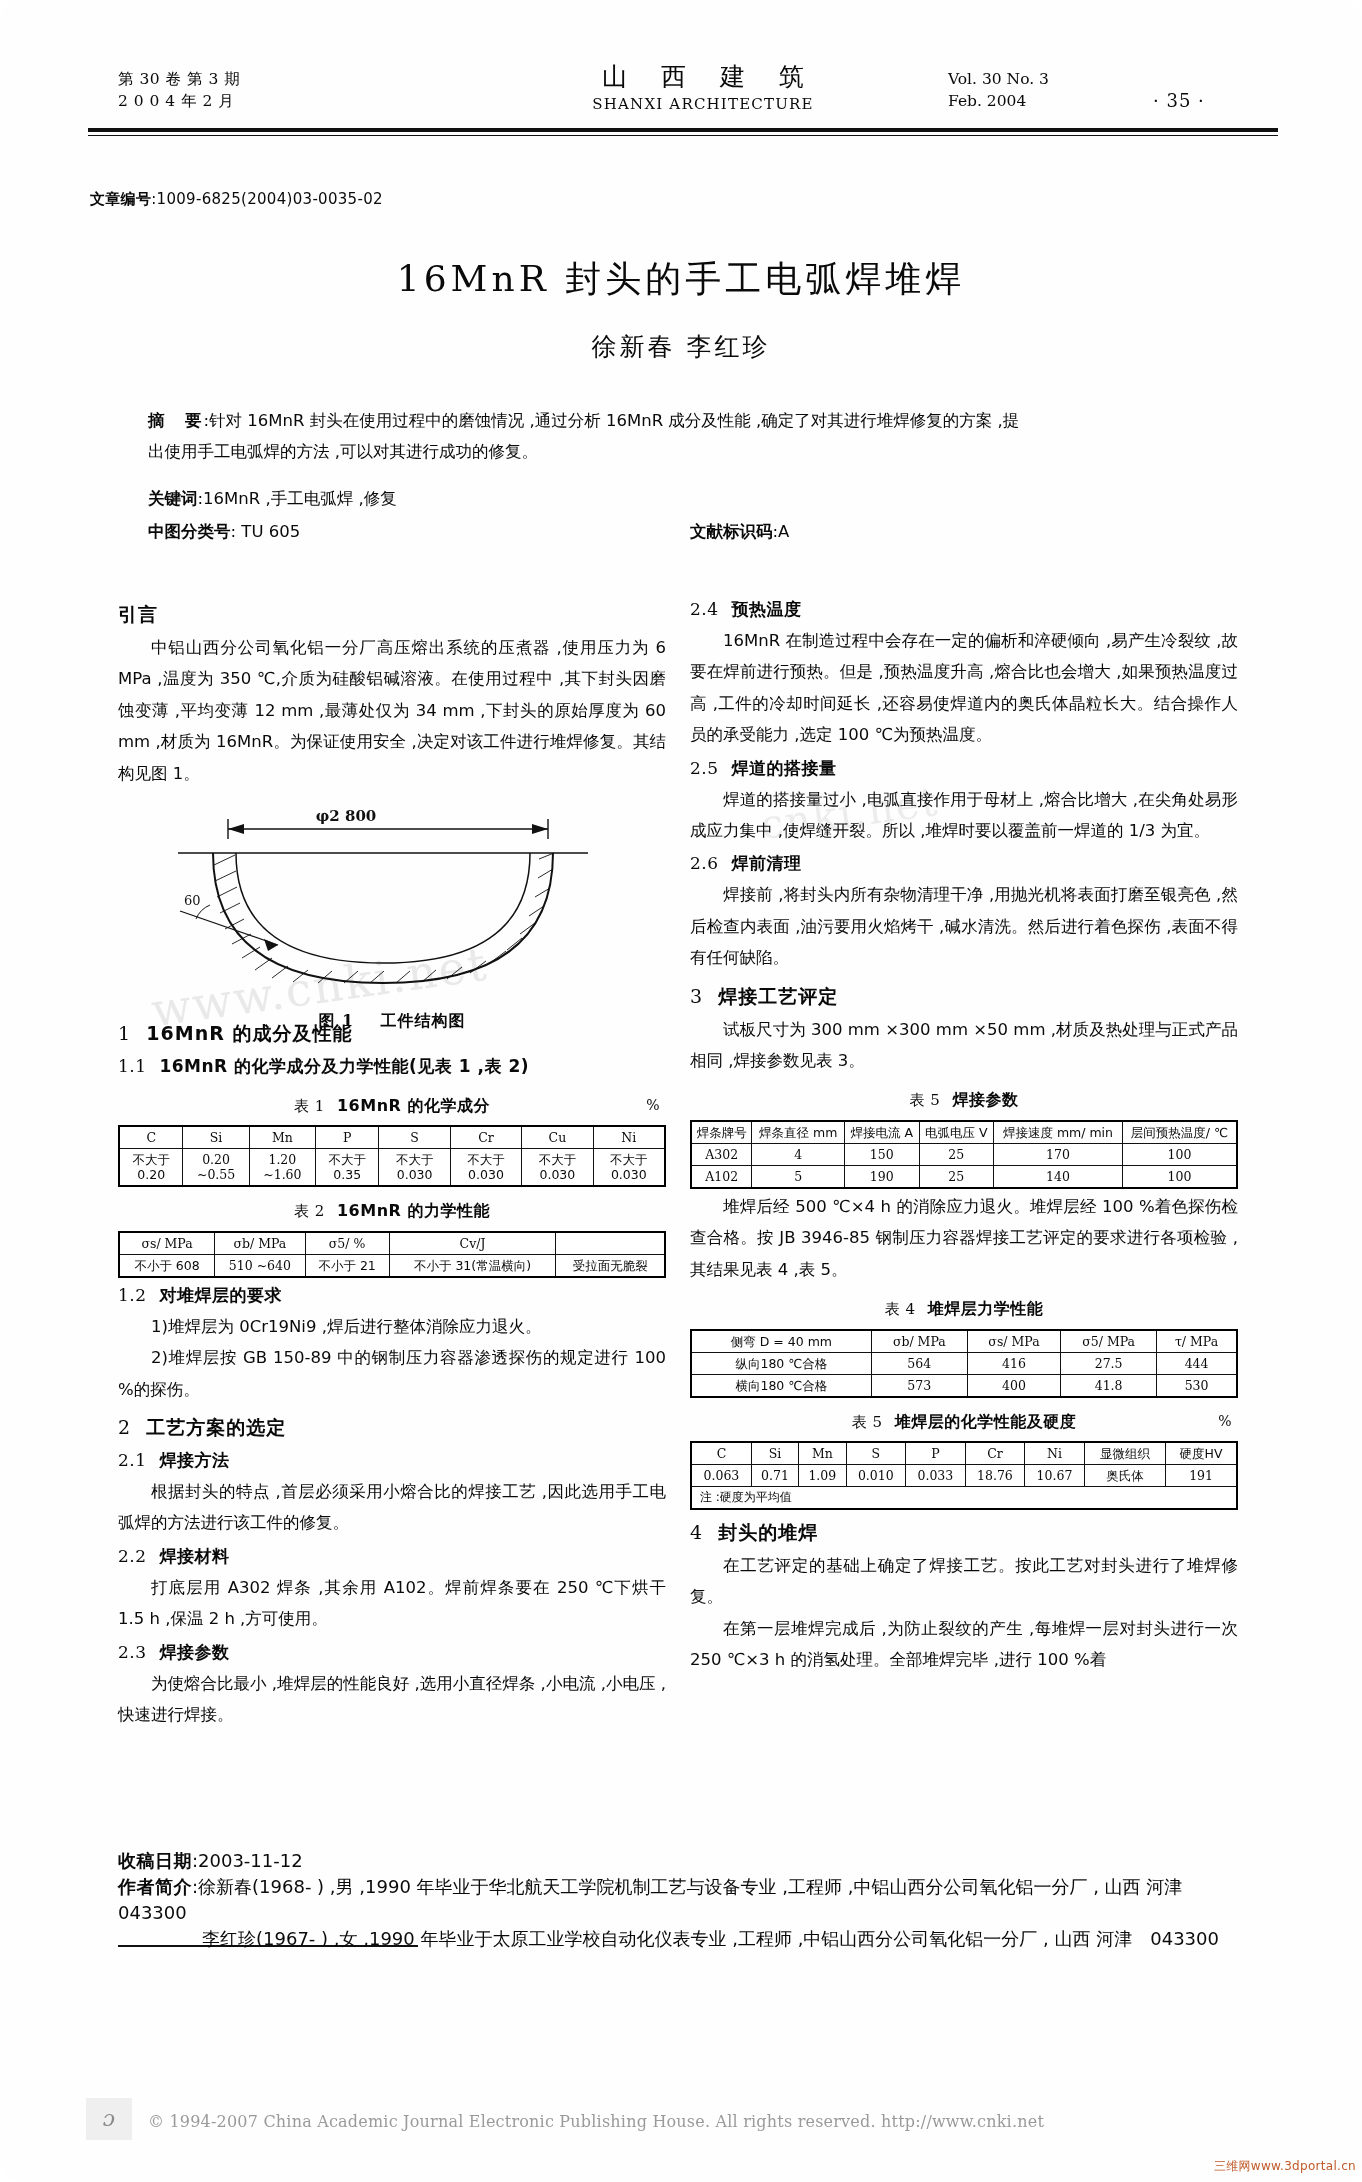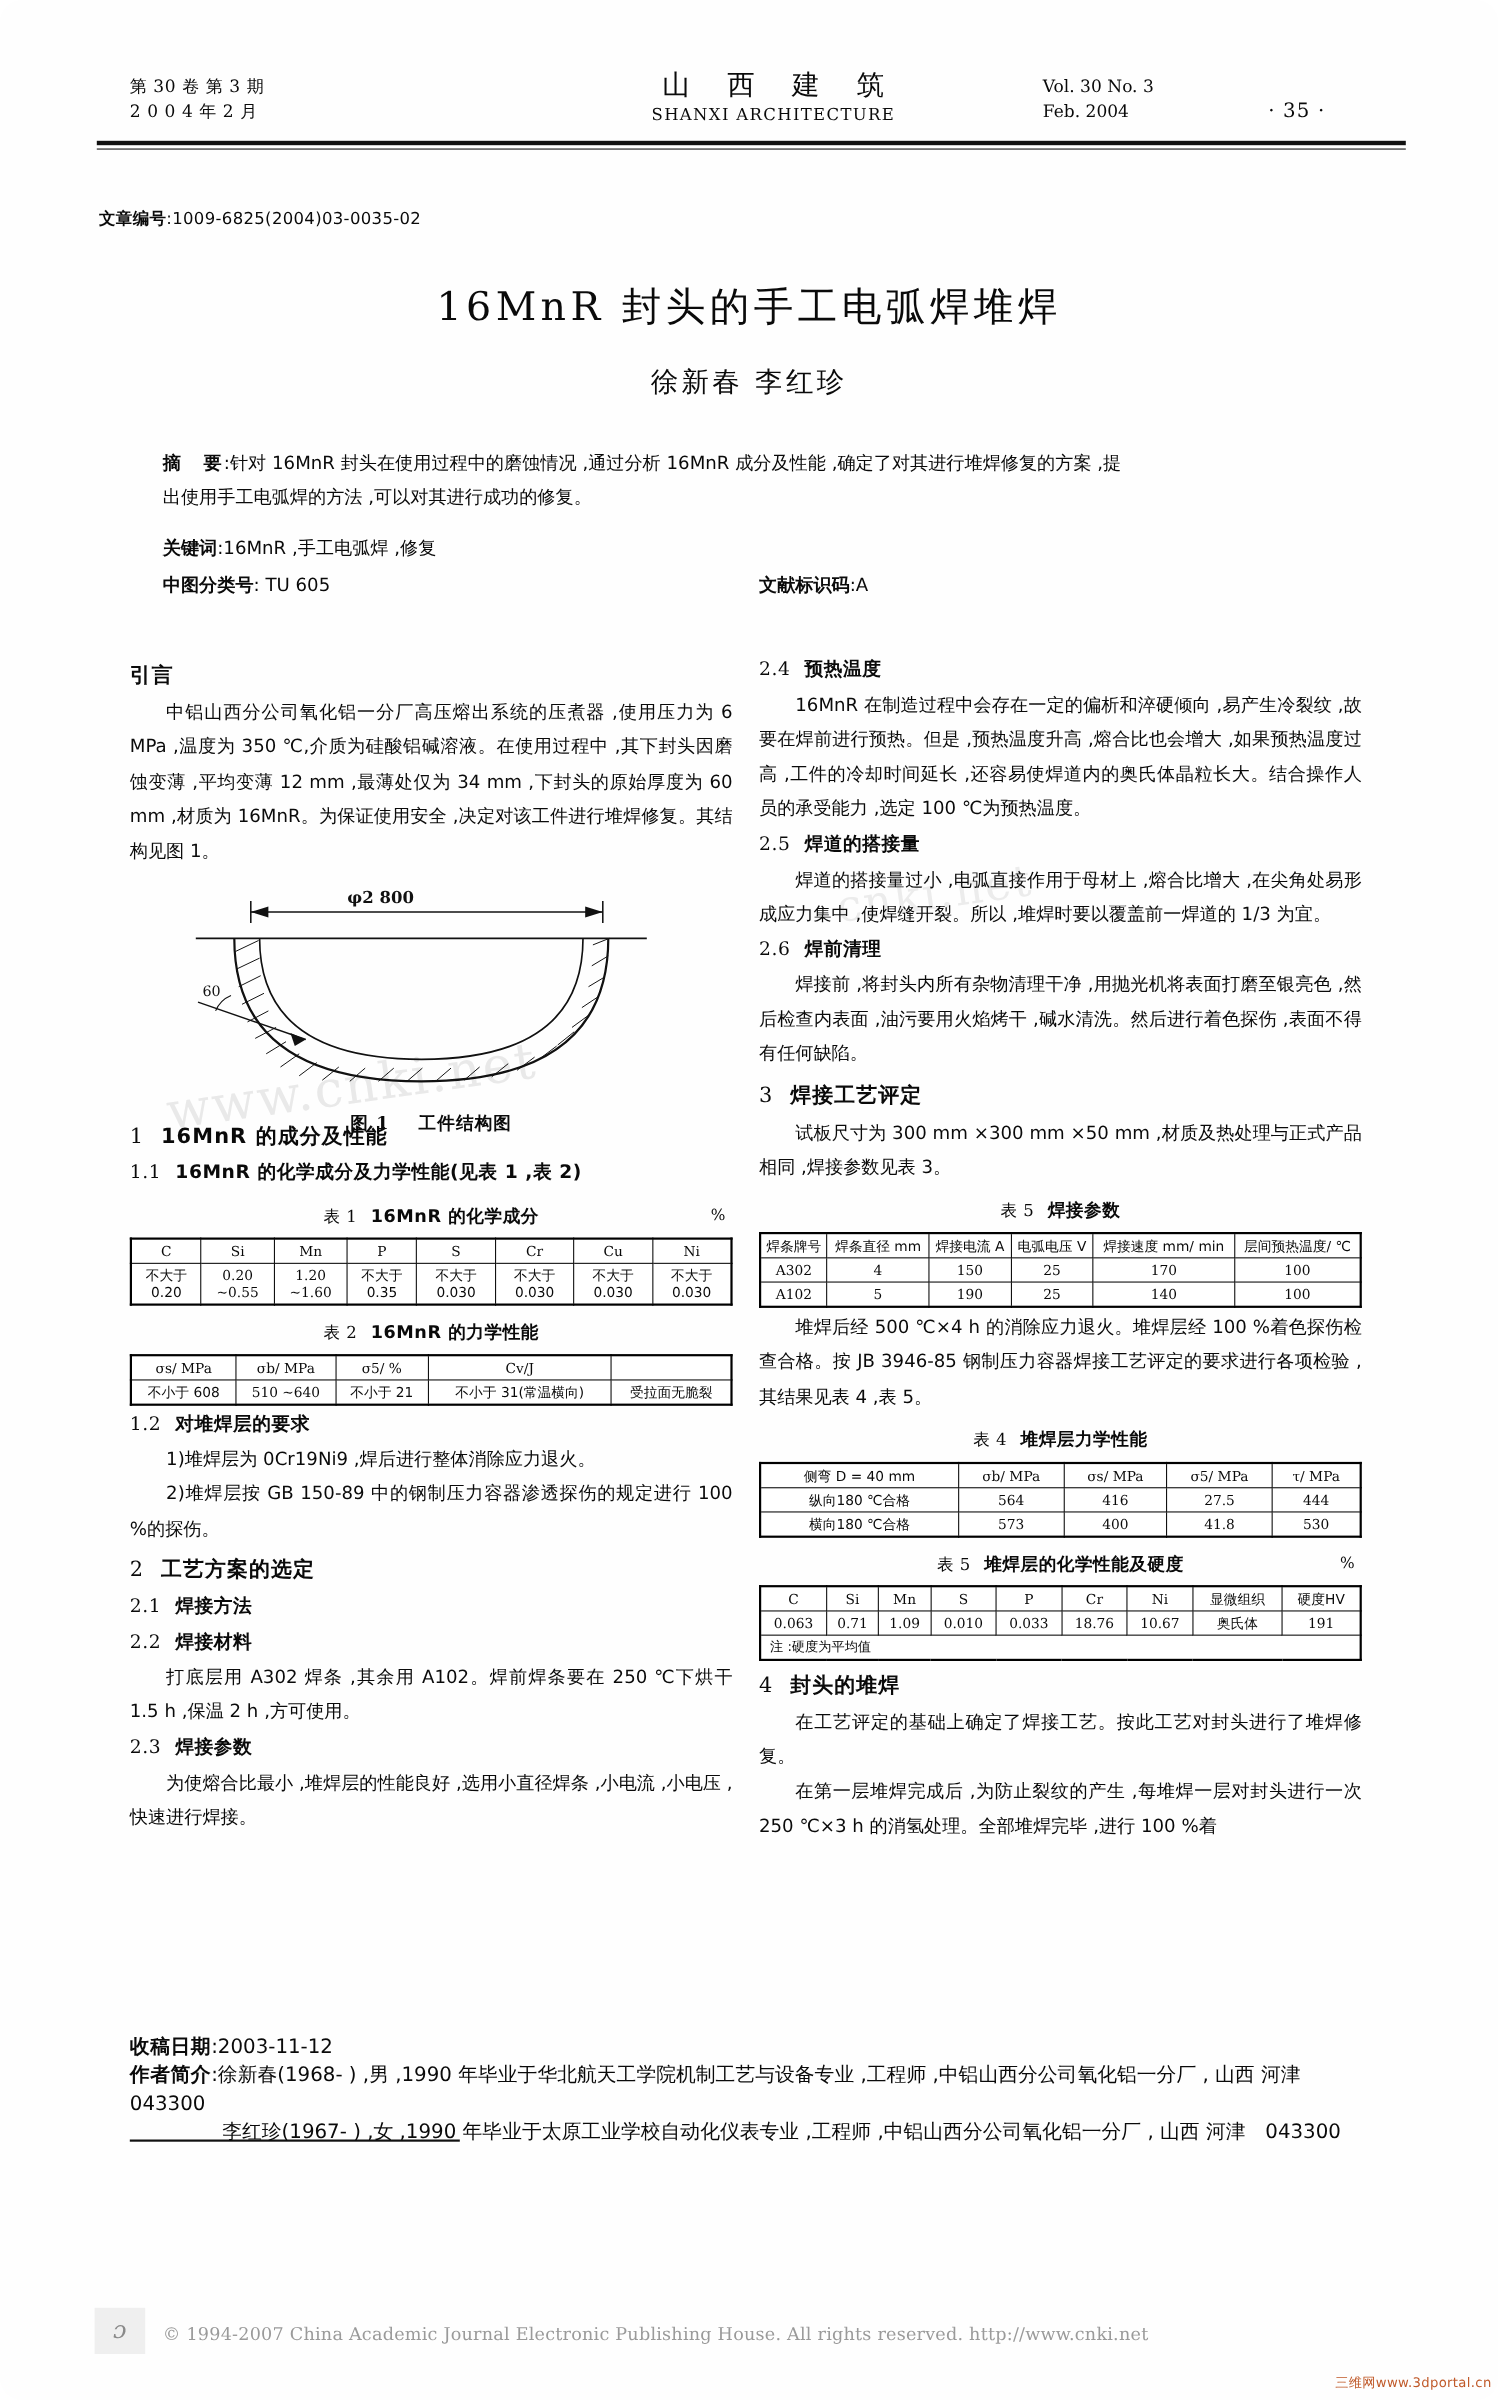--- a/index.html
+++ b/index.html
@@ -495,20 +495,21 @@
     </div>
     <p class="body">1)堆焊层为 0Cr19Ni9 ,焊后进行整体消除应力退火。</p>
     <p class="body">2)堆焊层按 GB 150-89 中的钢制压力容器渗透探伤的规定进行 100 %的探伤。</p>
 
     <div class="h1">
       <span class="num">2</span>&nbsp;&nbsp;<span>工艺方案的选定</span>
     </div>
     <div class="h2">
       <span class="num">2.1</span>&nbsp;&nbsp;<span>焊接方法</span>
     </div>
+    <p class="body">根据封头的特点 ,首层必须采用小熔合比的焊接工艺 ,因此选用手工电弧焊的方法进行该工件的修复。</p>
 
     <div class="h2">
       <span class="num">2.2</span>&nbsp;&nbsp;<span>焊接材料</span>
     </div>
     <p class="body">打底层用 A302 焊条 ,其余用 A102。焊前焊条要在 250 ℃下烘干 1.5 h ,保温 2 h ,方可使用。</p>
 
     <div class="h2">
       <span class="num">2.3</span>&nbsp;&nbsp;<span>焊接参数</span>
     </div>
     <p class="body">为使熔合比最小 ,堆焊层的性能良好 ,选用小直径焊条 ,小电流 ,小电压 ,快速进行焊接。</p>

